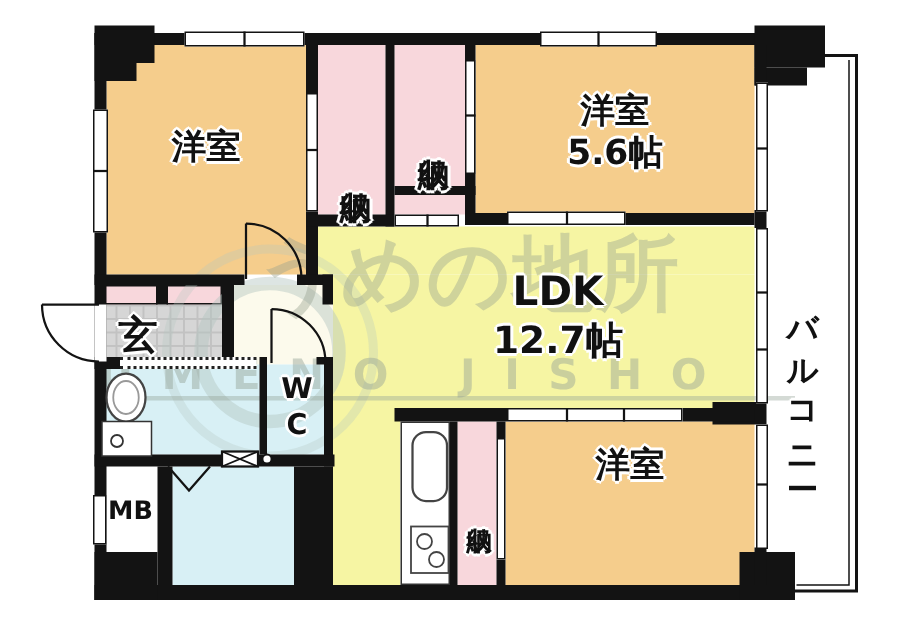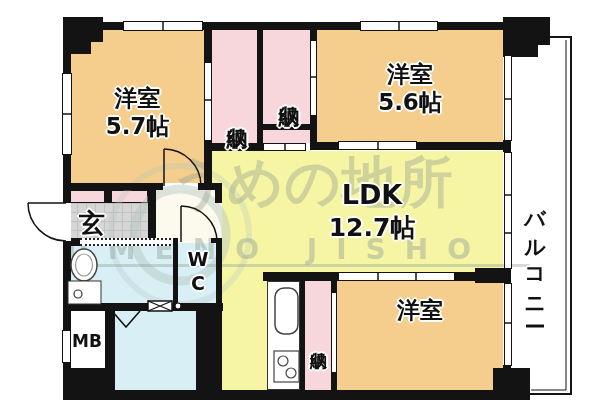--- a/index.html
+++ b/index.html
@@ -168,21 +168,20 @@
       <path d="M 378 272 L 378 281"></path>
       <path d="M 416 272 L 416 281"></path>
       <path d="M 285 143 L 285 151"></path>
       <path d="M 204 100 L 212 100"></path>
       <path d="M 310 77 L 317 77"></path>
     </g>
   </svg>
 
   <div class="lbl" style="left:71px;top:84px;width:133px;font-size:23px;line-height:28px;">
     <span>洋室</span><br>
-    <span>5.7帖</span>
   </div>
   <div class="lbl" style="left:317px;top:60px;width:186px;font-size:23px;line-height:28px;">
     <span>洋室</span><br>
     <span>5.6帖</span>
   </div>
   <div class="lbl" style="left:337px;top:296px;width:166px;font-size:23px;line-height:28px;">
     <span>洋室</span><br>
   </div>
   <div class="lbl" style="left:272px;top:179px;width:200px;font-size:27px;line-height:32px;">
     <span>LDK</span><br>

